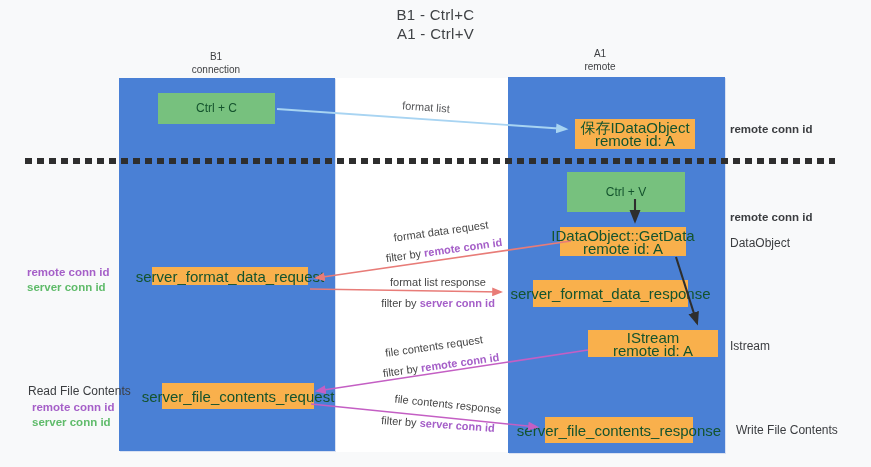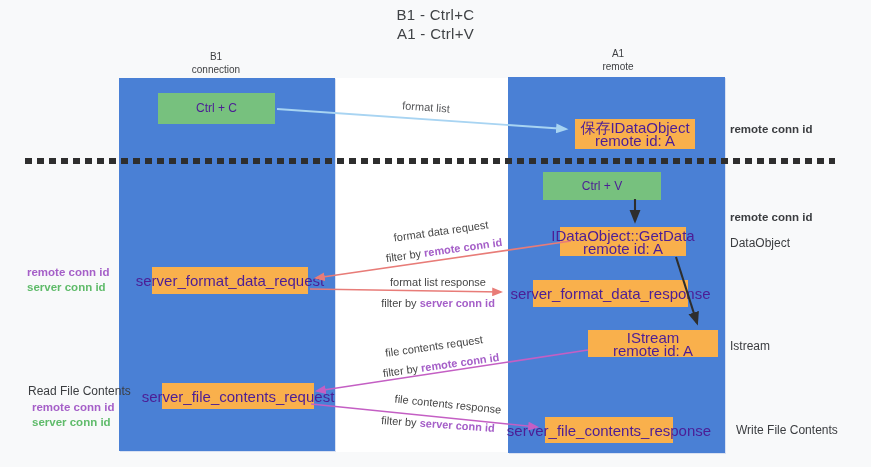--- a/index.html
+++ b/index.html
@@ -12,21 +12,21 @@
     font-size:15px;line-height:19px;color:#3f4245;letter-spacing:.3px;
   }
   .colhead{
     position:absolute;width:140px;text-align:center;
     font-size:10px;line-height:13px;color:#3d3f42;
   }
   .gap{position:absolute;left:336px;top:78px;width:172px;height:374px;background:#ffffff;}
   .col{position:absolute;background:var(--column-blue,#4a80d5);box-shadow:1px 1px 0 #d9e1f2;}
   .box{
     position:absolute;display:flex;flex-direction:column;justify-content:center;align-items:center;
-    color:#4c1d95;text-align:center;z-index:4;
+    color:#14532d;text-align:center;z-index:4;
   }
   .box .ln{display:block;font-size:15px;line-height:13px;}
   .green{background:var(--box-green,#77c17e);font-size:12px;}
   .orange{background:var(--box-orange,#f9b04c);}
   .dash{
     position:absolute;left:25px;top:158px;width:810px;height:6px;z-index:6;
     background:repeating-linear-gradient(90deg,var(--arrow-black,#2e2e2e) 0 7px,transparent 7px 12px);
   }
   svg.overlay{position:absolute;left:0;top:0;z-index:5;pointer-events:none;}
   .l-blue{stroke:var(--arrow-light-blue,#a8d4f2);stroke-width:1.8;}
@@ -50,57 +50,57 @@
 
   <div class="title">
     <div>B1 - Ctrl+C</div>
     <div>A1 - Ctrl+V</div>
   </div>
 
   <div class="colhead" style="left:146px;top:50px">
     <div>B1</div>
     <div>connection</div>
   </div>
-  <div class="colhead" style="left:548px;top:47px">
+  <div class="colhead" style="left:530px;top:47px">
     <div>A1</div>
     <div>remote</div>
   </div>
 
   <div class="gap"></div>
   <div class="col" style="left:119px;top:78px;width:216px;height:373px"></div>
   <div class="col" style="left:508px;top:77px;width:217px;height:376px"></div>
 
   <div class="box green" style="left:158px;top:93px;width:117px;height:31px">
     <span class="ln" style="font-size:12px">Ctrl + C</span>
   </div>
   <div class="box orange" style="left:575px;top:119px;width:120px;height:30px">
     <span class="ln">保存IDataObject</span>
     <span class="ln">remote id: A</span>
   </div>
-  <div class="box green" style="left:543px;top:172px;width:118px;height:28px">
+  <div class="box green" style="left:567px;top:172px;width:118px;height:40px">
     <span class="ln" style="font-size:12px">Ctrl + V</span>
   </div>
   <div class="box orange" style="left:560px;top:227px;width:126px;height:29px">
     <span class="ln">IDataObject::GetData</span>
     <span class="ln">remote id: A</span>
   </div>
-  <div class="box orange" style="left:152px;top:267px;width:156px;height:27px">
+  <div class="box orange" style="left:152px;top:267px;width:156px;height:18px">
     <span class="ln">server_format_data_request</span>
   </div>
   <div class="box orange" style="left:533px;top:280px;width:155px;height:27px">
     <span class="ln">server_format_data_response</span>
   </div>
   <div class="box orange" style="left:588px;top:330px;width:130px;height:27px">
     <span class="ln">IStream</span>
     <span class="ln">remote id: A</span>
   </div>
   <div class="box orange" style="left:162px;top:383px;width:152px;height:26px">
     <span class="ln">server_file_contents_request</span>
   </div>
-  <div class="box orange" style="left:545px;top:417px;width:128px;height:26px">
+  <div class="box orange" style="left:545px;top:417px;width:148px;height:26px">
     <span class="ln">server_file_contents_response</span>
   </div>
 
   <div class="dash"></div>
 
   <svg class="overlay" width="871" height="467">
     <defs>
       <marker id="m-blue" viewBox="0 0 10 8" refX="8" refY="4" markerWidth="7" markerHeight="5.5" orient="auto">
         <path d="M0,0 L10,4 L0,8 z" style="fill:var(--arrow-light-blue,#a8d4f2)"></path>
       </marker>

